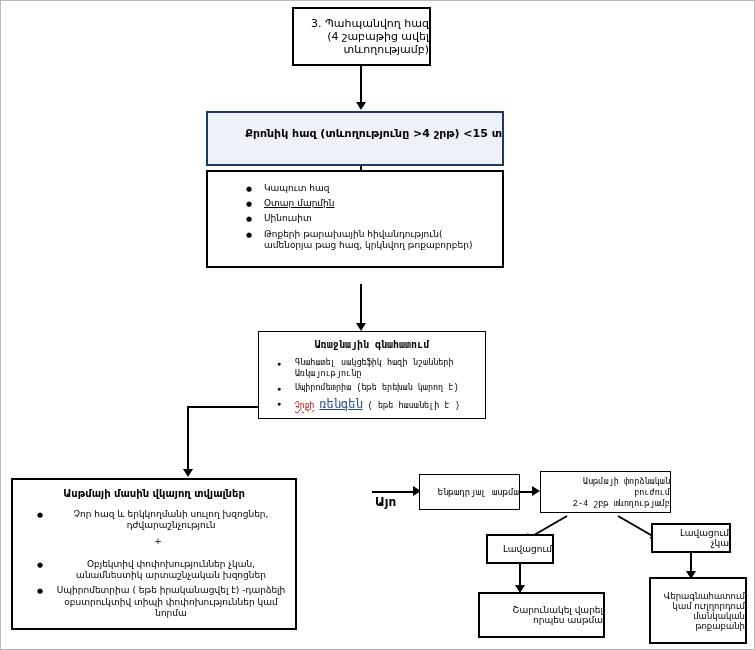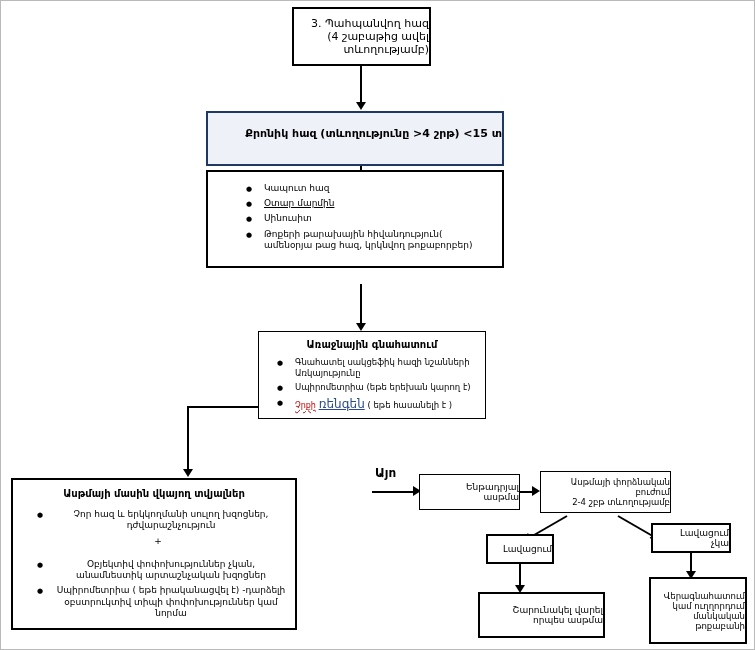--- a/index.html
+++ b/index.html
@@ -26,20 +26,21 @@
     background: #ffffff;
     display: flex;
     flex-direction: column;
     justify-content: center;
   }
   .box-thick {
     border: 2px solid #000000;
   }
   .box-thin {
     border: 1px solid #000000;
+    font-family: Liberation Mono, monospace;
   }
   .box-blue {
     border: 2px solid #1f3864;
     background: #eef1f7;
   }
   .ctr {
     text-align: right;
     padding-left: 12px;
   }
   .title-line {
@@ -123,20 +124,21 @@
     height: 2px;
     background: #000000;
   }
   .diag-head {
     position: absolute;
     width: 0; height: 0;
   }
   .free-label {
     position: absolute;
     white-space: nowrap;
+    margin-top: 29px;
   }
 </style>
 </head>
 <body>
 
 <div id="canvas">
 
   <div class="node box-thick ctr s11" style="left:291px; top:6px; width:139px; height:59px;">
     <div>3. Պահպանվող հազ</div>
     <div>(4 շաբաթից ավել</div>

